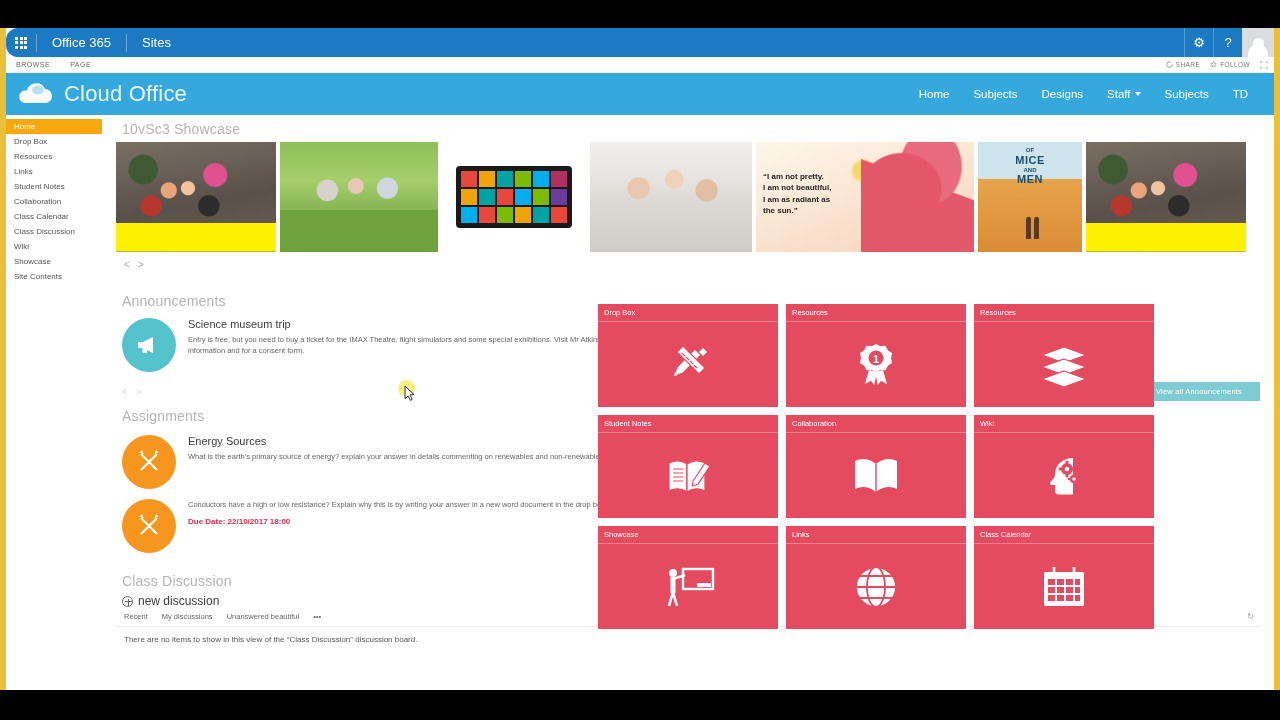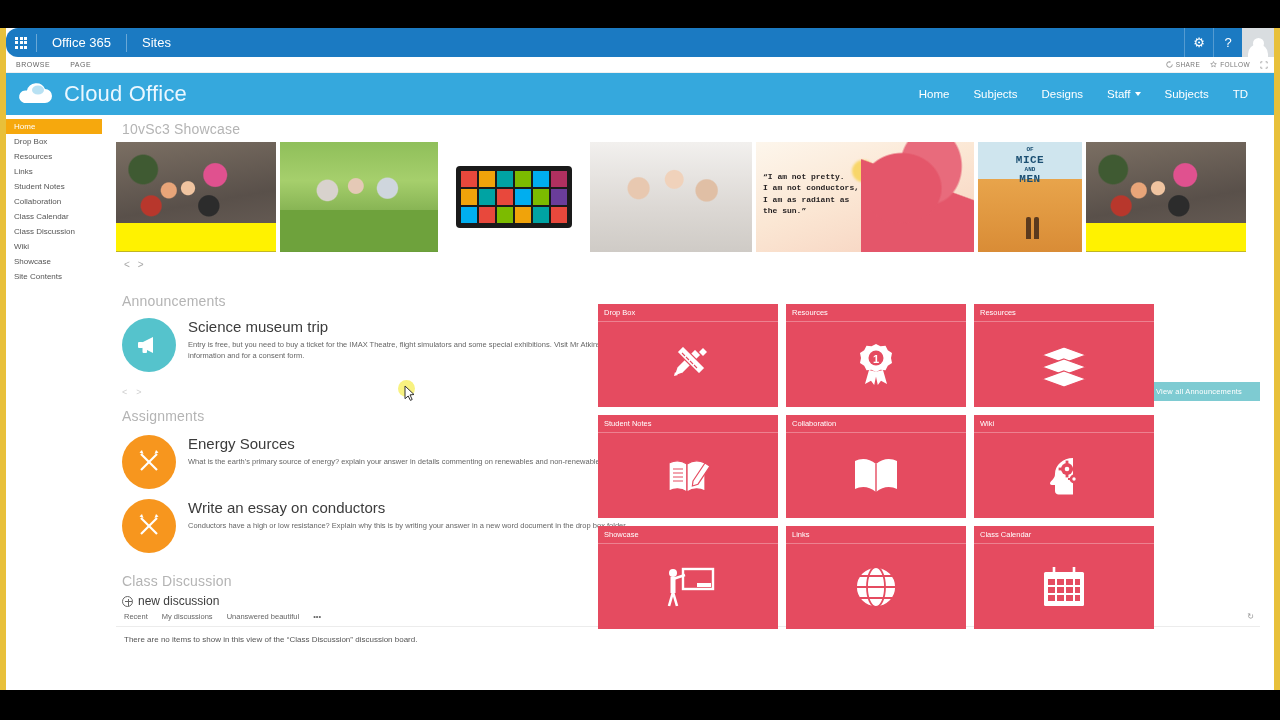--- a/index.html
+++ b/index.html
@@ -59,21 +59,21 @@
   .content { flex: 1; position: relative; padding: 0 14px 0 14px; }
 
   
   .sec-label { font-size: 14px; color: #b4b4b4; margin: 6px 0 5px 6px; letter-spacing: .2px; }
   .carousel { display: flex; gap: 4px; height: 110px; overflow: hidden; }
   .slide { flex: none; height: 110px; position: relative; overflow: hidden; }
   .car-nav { display: flex; gap: 8px; margin: 7px 0 0 8px; }
   .car-nav span { font-size: 10px; color: #a9a9a9; cursor: pointer; }
 
   
-  .ph { position: absolute; inset: 0; font-family: Liberation Mono, monospace; }
+  .ph { position: absolute; inset: 0; }
   .ph-classroom { background:
       radial-gradient(circle at 22% 58%, #b8372c 7%, transparent 8%),
       radial-gradient(circle at 33% 44%, #e8a579 6%, transparent 7%),
       radial-gradient(circle at 45% 42%, #f0c4a0 6%, transparent 7%),
       radial-gradient(circle at 17% 25%, #3f5a32 9%, transparent 10%),
       radial-gradient(circle at 62% 30%, #e0518f 9%, transparent 10%),
       radial-gradient(circle at 58% 58%, #2c2c2c 9%, transparent 10%),
       linear-gradient(#fff200 0 0) bottom / 100% 26% no-repeat,
       linear-gradient(170deg, #7b6f63, #59504a 55%, #6d625a); }
   .ph-outdoor { background:
@@ -102,21 +102,21 @@
   .mice-title { position: absolute; top: 5px; left: 0; right: 0; text-align: center; color: #1b4f72; font-weight: 700; font-size: 6px; line-height: 1.15; }
   .mice-title b { font-size: 11px; display: block; letter-spacing: .5px; }
   .mice-figs { position: absolute; bottom: 12%; left: 46%; display: flex; gap: 3px; }
   .mice-figs i { display: block; width: 5px; height: 22px; background: #5b3a1e; border-radius: 2px 2px 0 0; }
 
   
   .ann-row { display: flex; gap: 12px; padding: 4px 0 0 6px; }
   .circ { width: 54px; height: 54px; border-radius: 50%; flex: none; display: flex; align-items: center; justify-content: center; }
   .circ.teal { background: #55c3cc; }
   .circ.orange { background: #f7961e; }
-  .ann-title { font-size: 15px; color: #3b3b3b; margin-bottom: 4px; }
+  .ann-title { font-size: 11px; color: #3b3b3b; margin-bottom: 4px; }
   .ann-body { font-size: 7.5px; color: #666; line-height: 1.5; max-width: 492px; }
   .due { font-size: 8px; color: #d6304a; font-weight: 700; margin-top: 7px; }
   .ann-foot { display: flex; align-items: center; margin-top: 10px; padding-left: 6px; }
   .ann-arrows { display: flex; gap: 9px; }
   .ann-arrows span { font-size: 9px; color: #cfcfcf; cursor: pointer; }
   .btn-viewall { margin-left: auto; background: #7ecbd2; color: #fff; font-size: 7.5px; padding: 5px 18px; border: none; cursor: pointer; letter-spacing: .2px; }
 
   .asg-item { display: flex; gap: 12px; padding: 6px 0 0 6px; }
 
   
@@ -293,21 +293,21 @@
             </div>
           <div class="slide" style="width:162px">
             <div class="ph ph-group"></div>
             </div>
           <div class="slide" style="width:218px">
             <div class="ph ph-quote">
               <div class="quote-sun"></div>
               <div class="quote-fig"></div>
               <div class="quote-text">
                 <div>“I am not pretty.</div>
-                <div>I am not conductors,</div>
+                <div>I am not beautiful,</div>
                 <div>I am as radiant as</div>
                 <div>the sun.”</div>
               </div>
             </div>
             </div>
           <div class="slide" style="width:104px">
             <div class="ph ph-mice">
               <div class="mice-title">
                 <span>OF</span>
                 <b>MICE</b>
@@ -376,22 +376,22 @@
             <svg width="30" height="30" viewBox="0 0 30 30">
               <g stroke="#fff" stroke-width="2.2" fill="none">
                 <path d="M7 7l16 16"></path>
                   <path d="M23 7L7 23"></path>
               </g>
               <path d="M5.5 5.5l4 1.5-1.5-4z" fill="#fff"></path>
               <path d="M24.5 5.5l-4 1.5 1.5-4z" fill="#fff"></path>
             </svg>
           </div>
           <div>
-            <div class="ann-title">Write an essay on conductors</div>
             <div class="ann-body">Conductors have a high or low resistance? Explain why this is by writing your answer in a new word document in the drop box folder.</div>
+            <div class="due">Due Date: 22/10/2017 18:00</div>
           </div>
         </div>
 
         <div class="sec-label" style="margin-top:20px">Class Discussion</div>
         <div class="disc-new">
           <span class="plus-circ"></span>
           <span>new discussion</span>
         </div>
         <div class="disc-tabs">
           <span>Recent</span>

